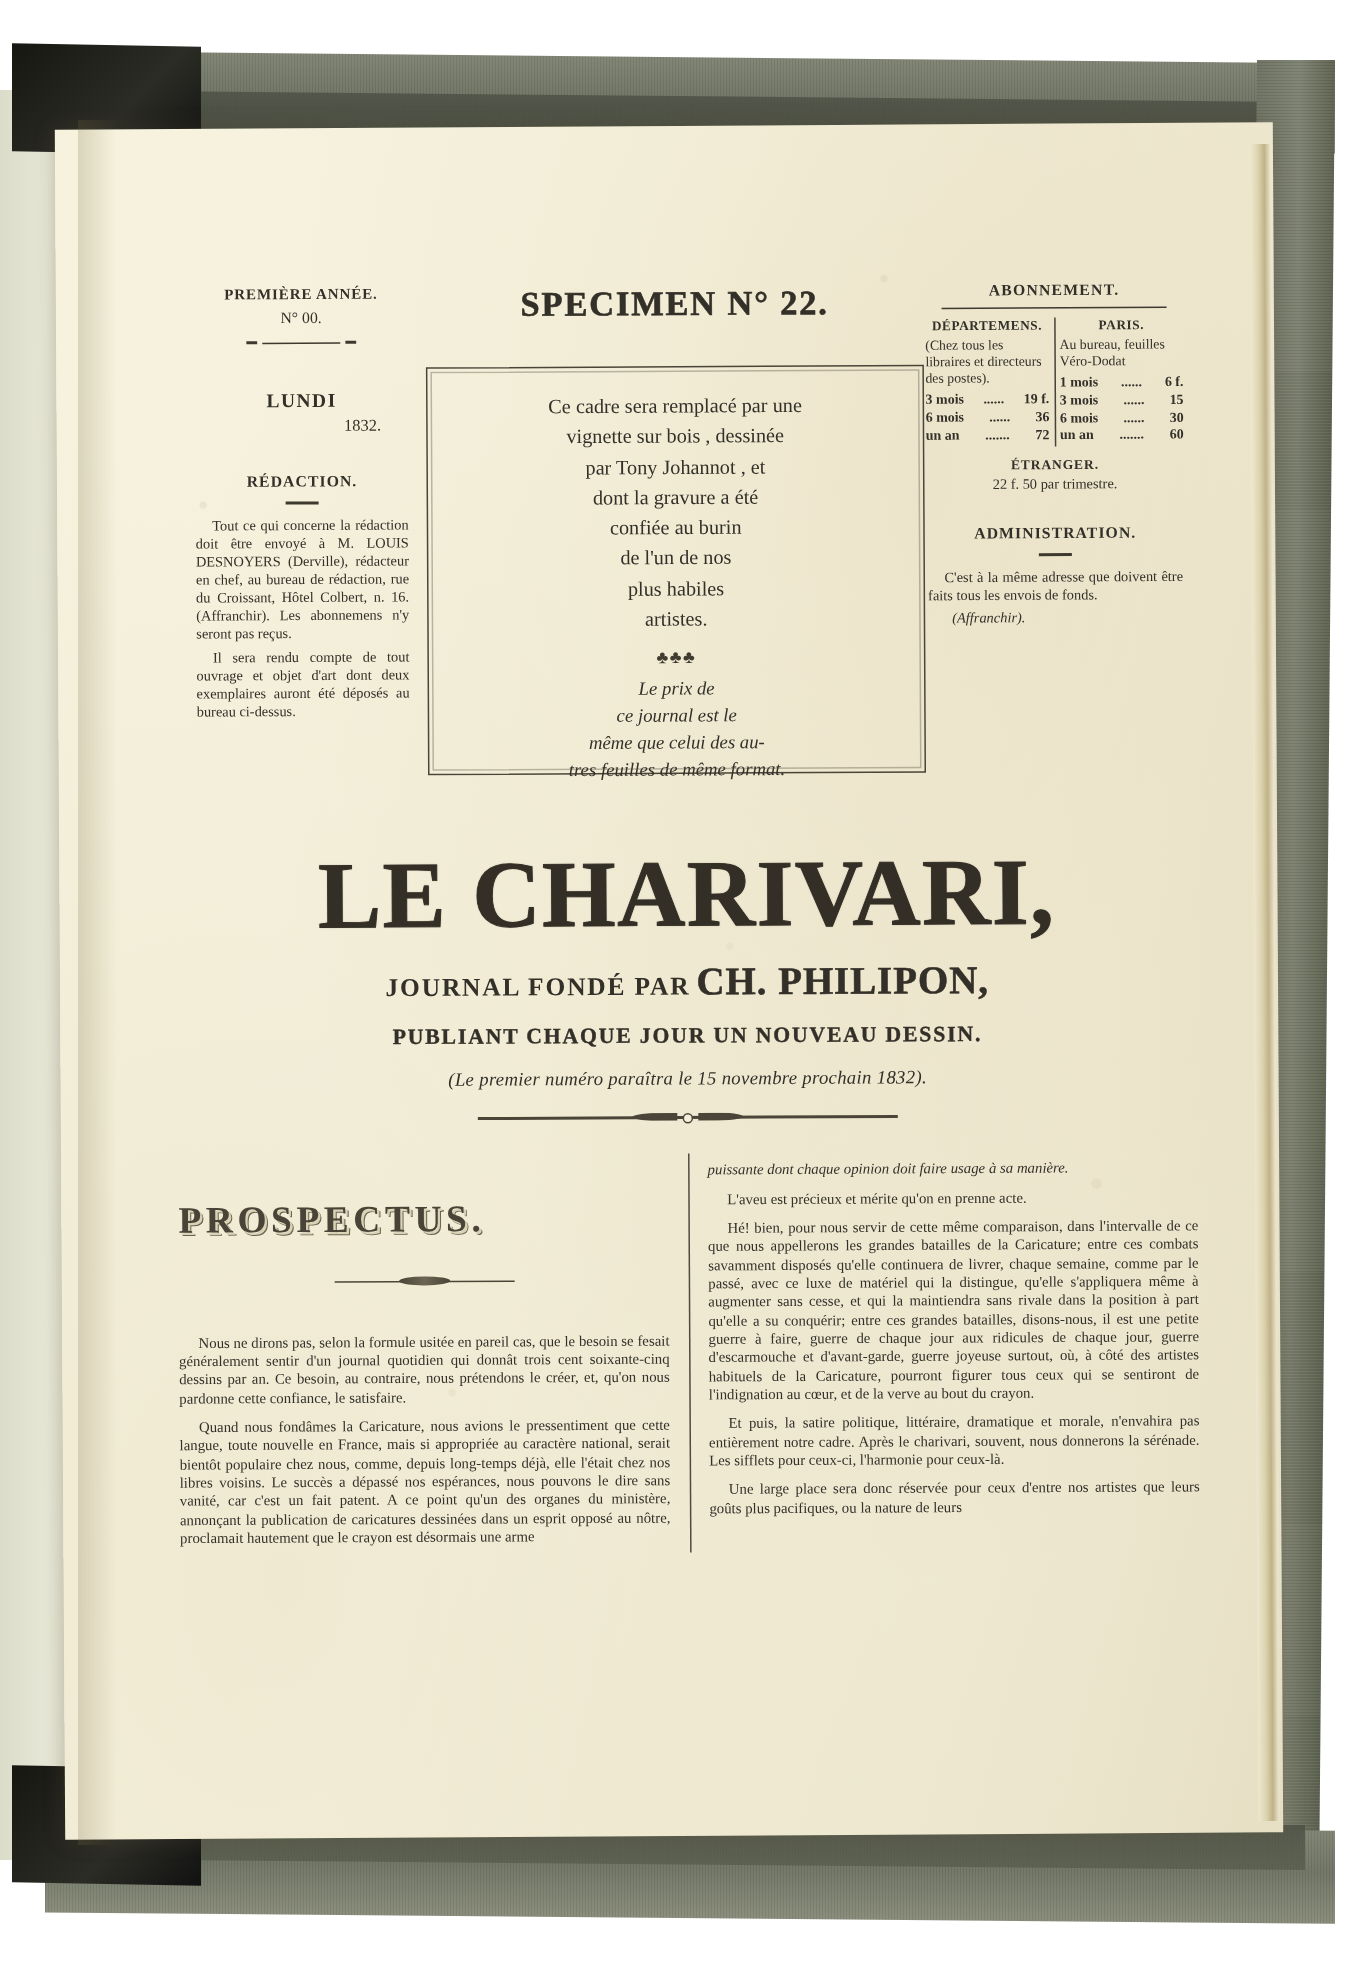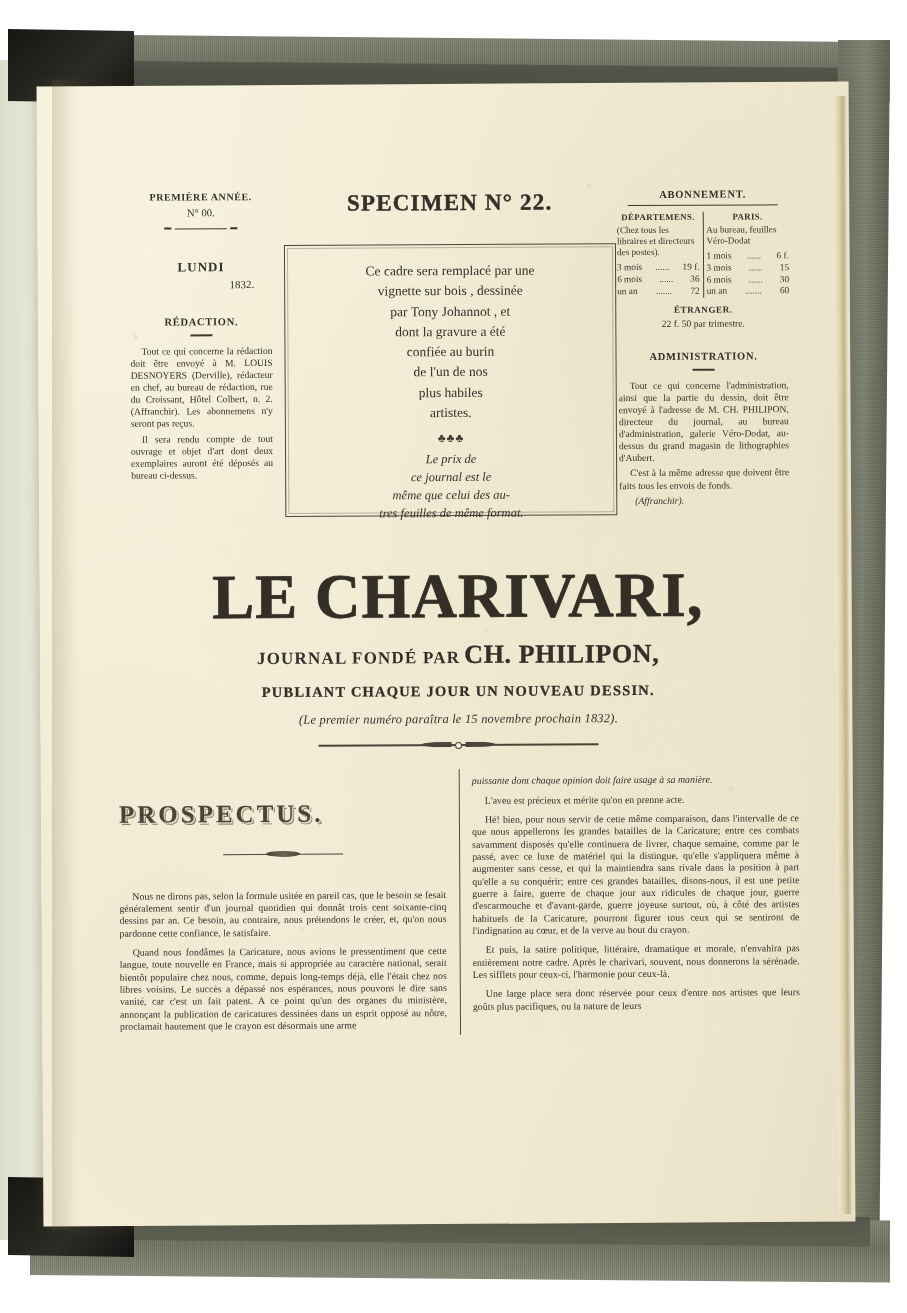--- a/index.html
+++ b/index.html
@@ -88,21 +88,21 @@
 
   
   .ab-title{font-size:10.5px;font-weight:bold;font-variant:small-caps;letter-spacing:.8px;}
   .ab-rule{width:150px;height:1.4px;background:#3d392f;margin:5px auto 6px;}
   .ab-tbl{display:flex;justify-content:center;font-size:9.3px;line-height:1.25;}
   .ab-cell{width:84px;padding:0 3px;}
   .ab-cell.first{border-right:1.6px solid #46423a;}
   .ab-h{font-weight:bold;font-variant:small-caps;font-size:8.8px;letter-spacing:.4px;
       display:block;margin-bottom:2px;}
   .ab-note{font-size:9.2px;line-height:1.2;text-align:left;}
-  .ab-row{display:flex;justify-content:flex-end;}
+  .ab-row{display:flex;justify-content:flex-end;font-weight:bold;}
   .ab-row .d{flex:1;overflow:hidden;white-space:nowrap;}
   .etr{font-size:9px;font-weight:bold;font-variant:small-caps;letter-spacing:.6px;
       margin-top:7px;}
   .etr-p{font-size:9.6px;margin-top:3px;}
 
   
   .frame{border:1.8px solid #4a4538;padding:16px 10px 14px;margin-top:28px;height:272px;
       box-sizing:border-box;position:relative;}
   .frame:before{content:"";position:absolute;left:2px;top:2px;right:2px;bottom:2px;
       border:.5px solid rgba(74,69,56,.35);}
@@ -182,21 +182,21 @@
       <div class="col-left">
         <div class="hd-annee">PREMIÈRE ANNÉE.</div>
         <div class="hd-num">N° 00.</div>
         <div class="rule-sm"></div>
         <div class="hd-day">LUNDI</div>
         <div class="hd-year">1832.</div>
 
         <div class="sec-title">RÉDACTION.</div>
         <div class="sec-rule"></div>
         <div class="just">
-          <p>Tout ce qui concerne la rédaction doit être envoyé à M. LOUIS DESNOYERS (Derville), rédacteur en chef, au bureau de rédaction, rue du Croissant, Hôtel Colbert, n. 2. (Affranchir). Les abonnemens n'y seront pas reçus.</p>
+          <p>Tout ce qui concerne la rédaction doit être envoyé à M. LOUIS DESNOYERS (Derville), rédacteur en chef, au bureau de rédaction, rue du Croissant, Hôtel Colbert, n. 16. (Affranchir). Les abonnemens n'y seront pas reçus.</p>
           <p>Il sera rendu compte de tout ouvrage et objet d'art dont deux exemplaires auront été déposés au bureau ci-dessus.</p>
         </div>
       </div>
 
       <div class="col-mid">
         <div style="font-size:23px;font-weight:bold;letter-spacing:1.2px;-webkit-text-stroke:.4px #332f26;">SPECIMEN N° 22.</div>
 
         <div class="frame">
           <div>
             <div class="fr-line">Ce cadre sera remplacé par une</div>
@@ -270,21 +270,20 @@
             </div>
           </div>
         </div>
 
         <div class="etr">ÉTRANGER.</div>
         <div class="etr-p">22 f. 50 par trimestre.</div>
 
         <div class="sec-title" style="margin-top:22px">ADMINISTRATION.</div>
         <div class="sec-rule"></div>
         <div class="just">
-          <p>Tout ce qui concerne l'administration, ainsi que la partie du dessin, doit être envoyé à l'adresse de M. CH. PHILIPON, directeur du journal, au bureau d'administration, galerie Véro-Dodat, au-dessus du grand magasin de lithographies d'Aubert.</p>
           <p>C'est à la même adresse que doivent être faits tous les envois de fonds.</p>
           <p style="text-indent:16px;font-style:italic">(Affranchir).</p>
         </div>
       </div>
     </div>
 
     <div class="titleblock">
       <div class="bigtitle">LE CHARIVARI,</div>
       <div class="founder">
         <span class="small">JOURNAL FONDÉ PAR</span>

